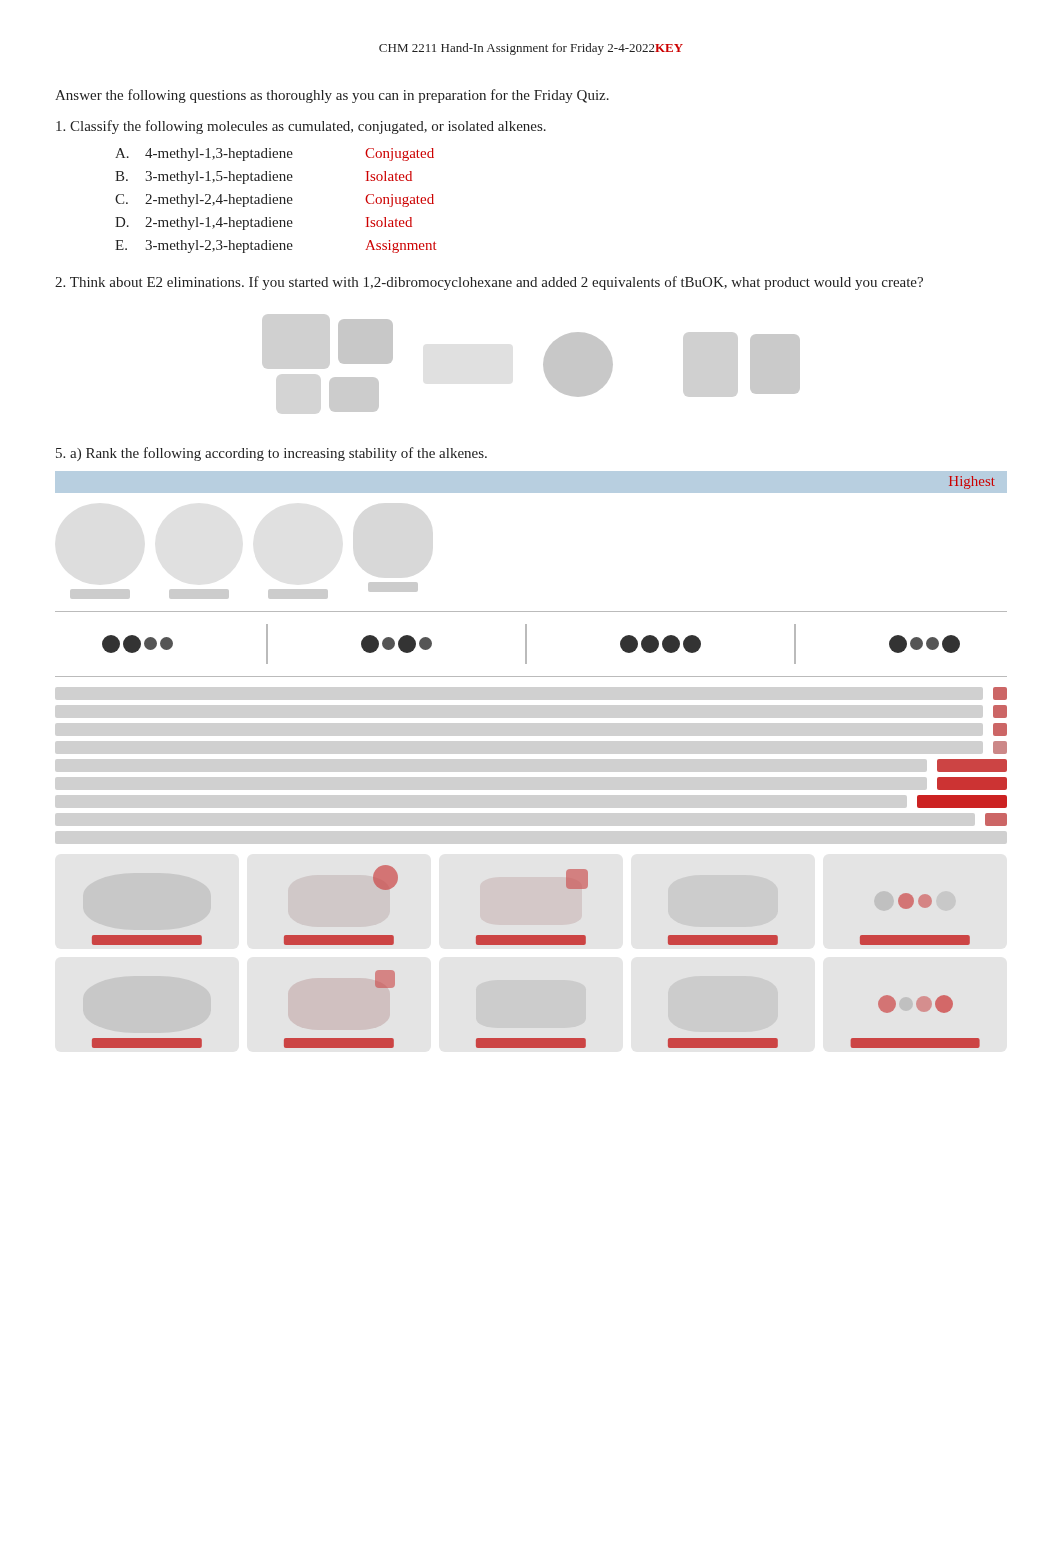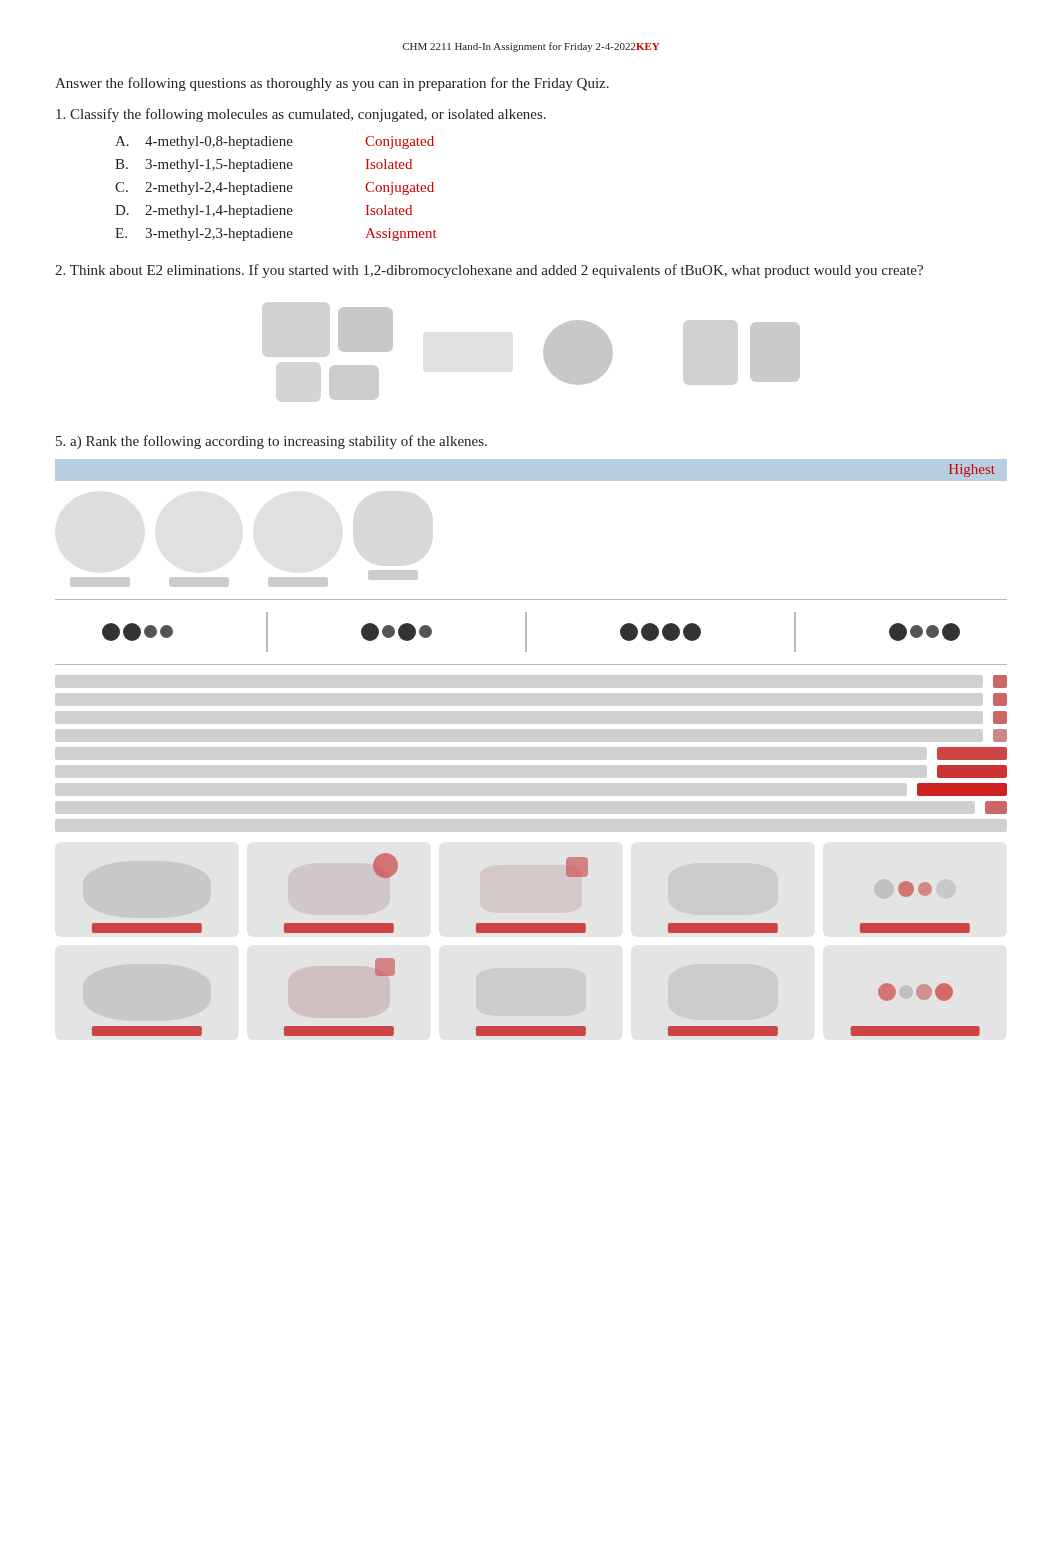--- a/index.html
+++ b/index.html
@@ -7,22 +7,22 @@
       background: #ffffff;
       font-family: 'Times New Roman', Times, serif;
       font-size: 15px;
       color: #222;
       width: 1062px;
       min-height: 1561px;
       padding: 40px 55px;
     }
     .title {
       text-align: center;
-      font-size: 11px;
-      margin-bottom: 20px;
+      font-size: 13px;
+      margin-bottom: 28px;
     }
     .key-red { color: #cc0000; font-weight: bold; }
     .intro-text { margin-bottom: 8px; line-height: 1.5; }
     .molecule-list {
       margin-left: 60px;
       margin-bottom: 10px;
     }
     .molecule-row {
       display: flex;
       align-items: baseline;
@@ -163,21 +163,21 @@
   </p>
 </div>
 
 <p class="intro-text">Answer the following questions as thoroughly as you can in preparation for the Friday Quiz.</p>
 <p class="intro-text">1. Classify the following molecules as cumulated, conjugated, or isolated alkenes.</p>
 
 <div class="molecule-list">
 
   <div class="molecule-row">
     <span class="mol-letter">A.</span>
-    <span class="mol-name">4-methyl-0,8-heptadiene</span>
+    <span class="mol-name">4-methyl-1,3-heptadiene</span>
     <span class="mol-answer">Conjugated</span>
   </div>
   <div class="molecule-row">
     <span class="mol-letter">B.</span>
     <span class="mol-name">3-methyl-1,5-heptadiene</span>
     <span class="mol-answer">Isolated</span>
   </div>
   <div class="molecule-row">
     <span class="mol-letter">C.</span>
     <span class="mol-name">2-methyl-2,4-heptadiene</span>

